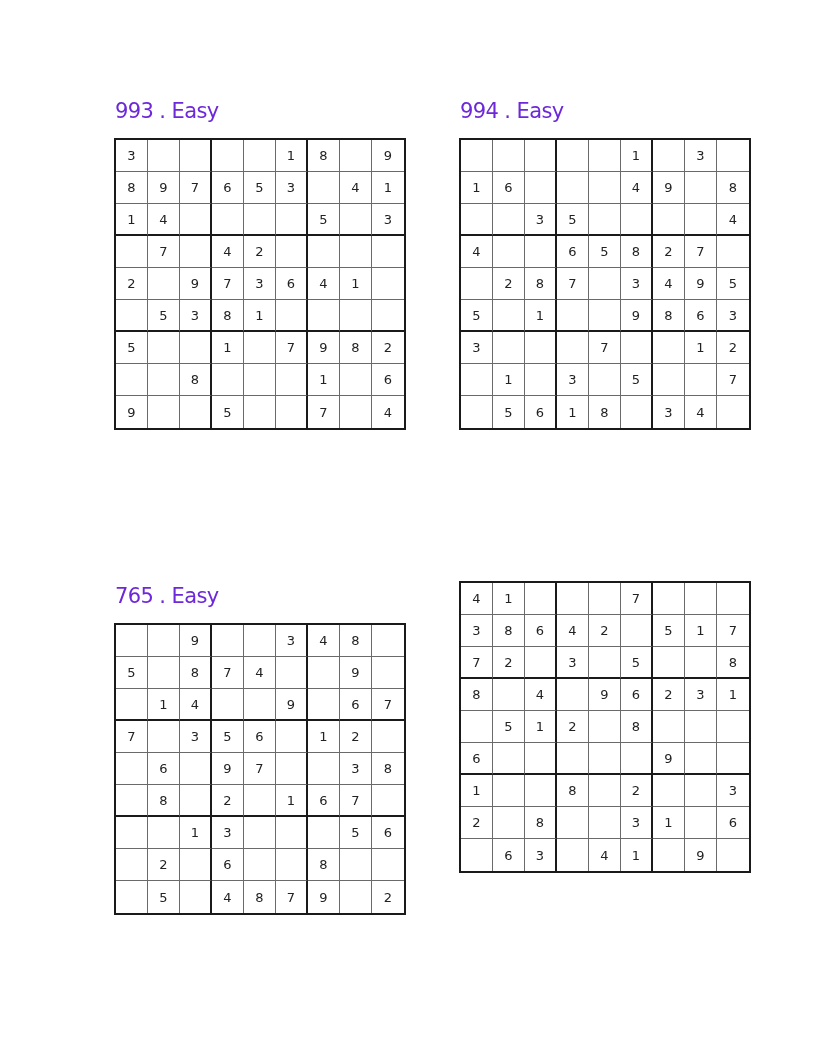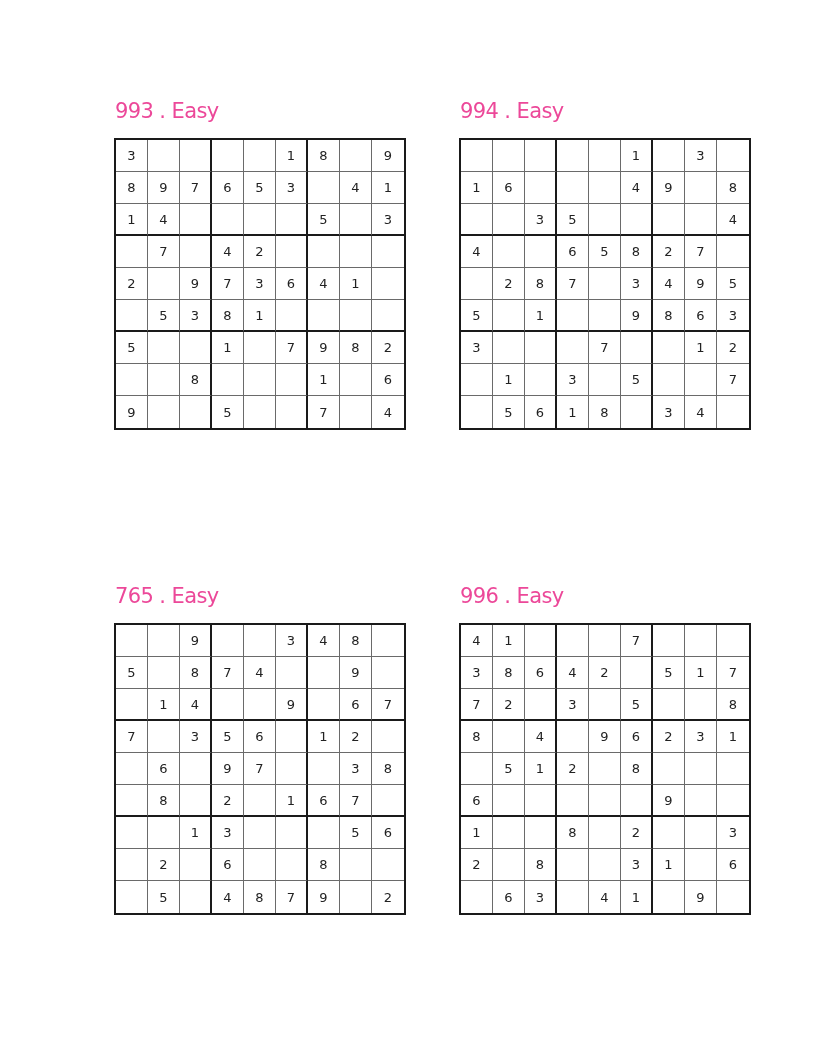--- a/index.html
+++ b/index.html
@@ -16,21 +16,21 @@
       color: #111111;
     }
     .puzzle {
       position: absolute;
       width: 294px;
     }
     .puzzle-title {
       font-family: "DejaVu Sans", sans-serif;
       font-size: 21px;
       letter-spacing: -0.6px;
-      color: #ec4899;
+      color: #6d28d9;
       height: 30px;
       line-height: 30px;
       margin: 0 0 12px 1px;
       white-space: nowrap;
     }
     .grid {
       width: 292px;
       height: 292px;
       border: 2px solid #1a1a1a;
       box-sizing: border-box;
@@ -314,21 +314,20 @@
         <div class="cell r8 c3">4</div>
         <div class="cell r8 c4">8</div>
         <div class="cell r8 c5">7</div>
         <div class="cell r8 c6">9</div>
         <div class="cell r8 c7"></div>
         <div class="cell r8 c8">2</div>
       </div>
   </section>
 
   <section class="puzzle" style="left:459px; top:581px;">
-    <div class="puzzle-title">996 . Easy</div>
     <div class="grid">
         <div class="cell r0 c0">4</div>
         <div class="cell r0 c1">1</div>
         <div class="cell r0 c2"></div>
         <div class="cell r0 c3"></div>
         <div class="cell r0 c4"></div>
         <div class="cell r0 c5">7</div>
         <div class="cell r0 c6"></div>
         <div class="cell r0 c7"></div>
         <div class="cell r0 c8"></div>

